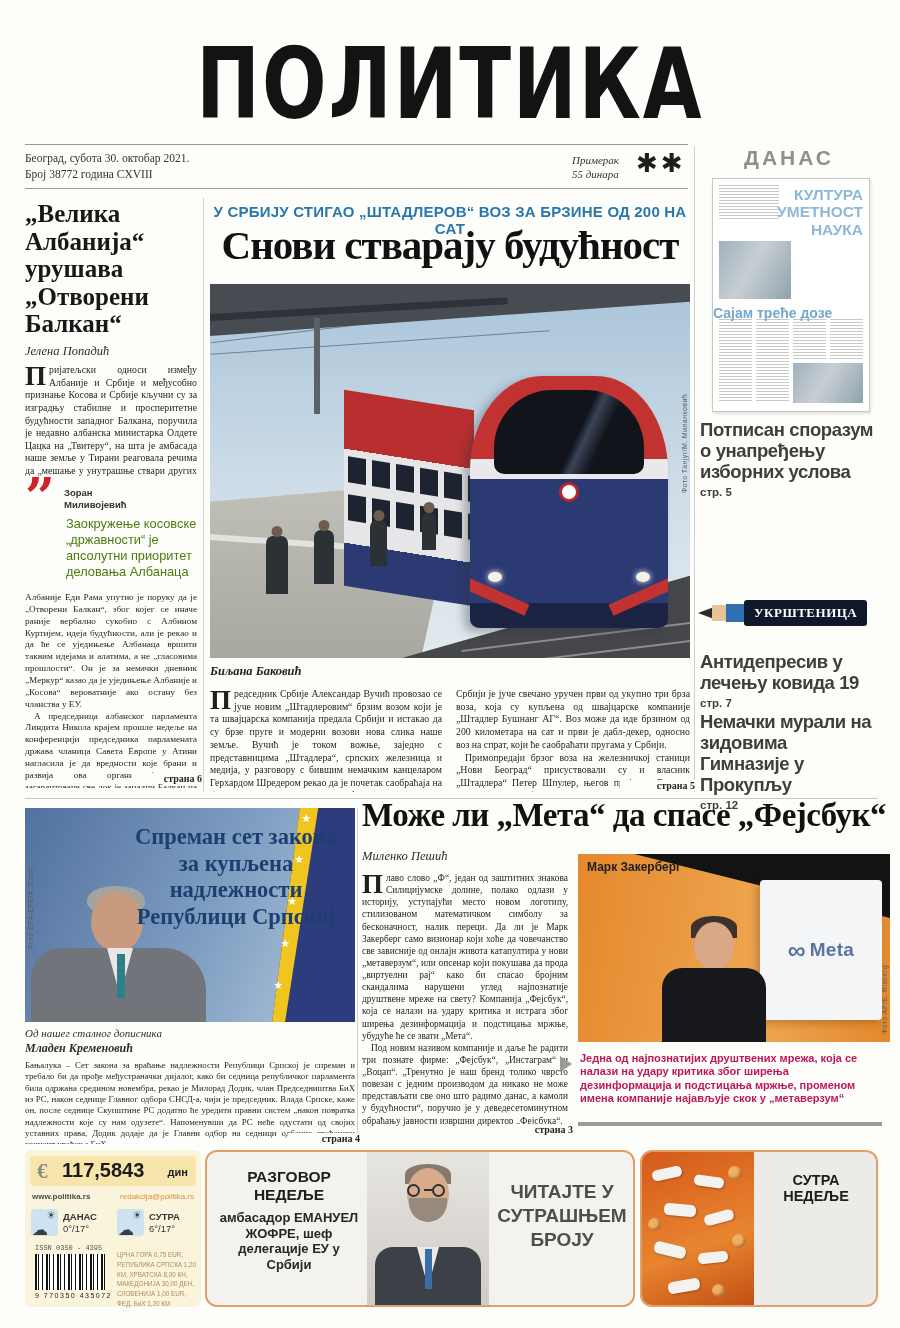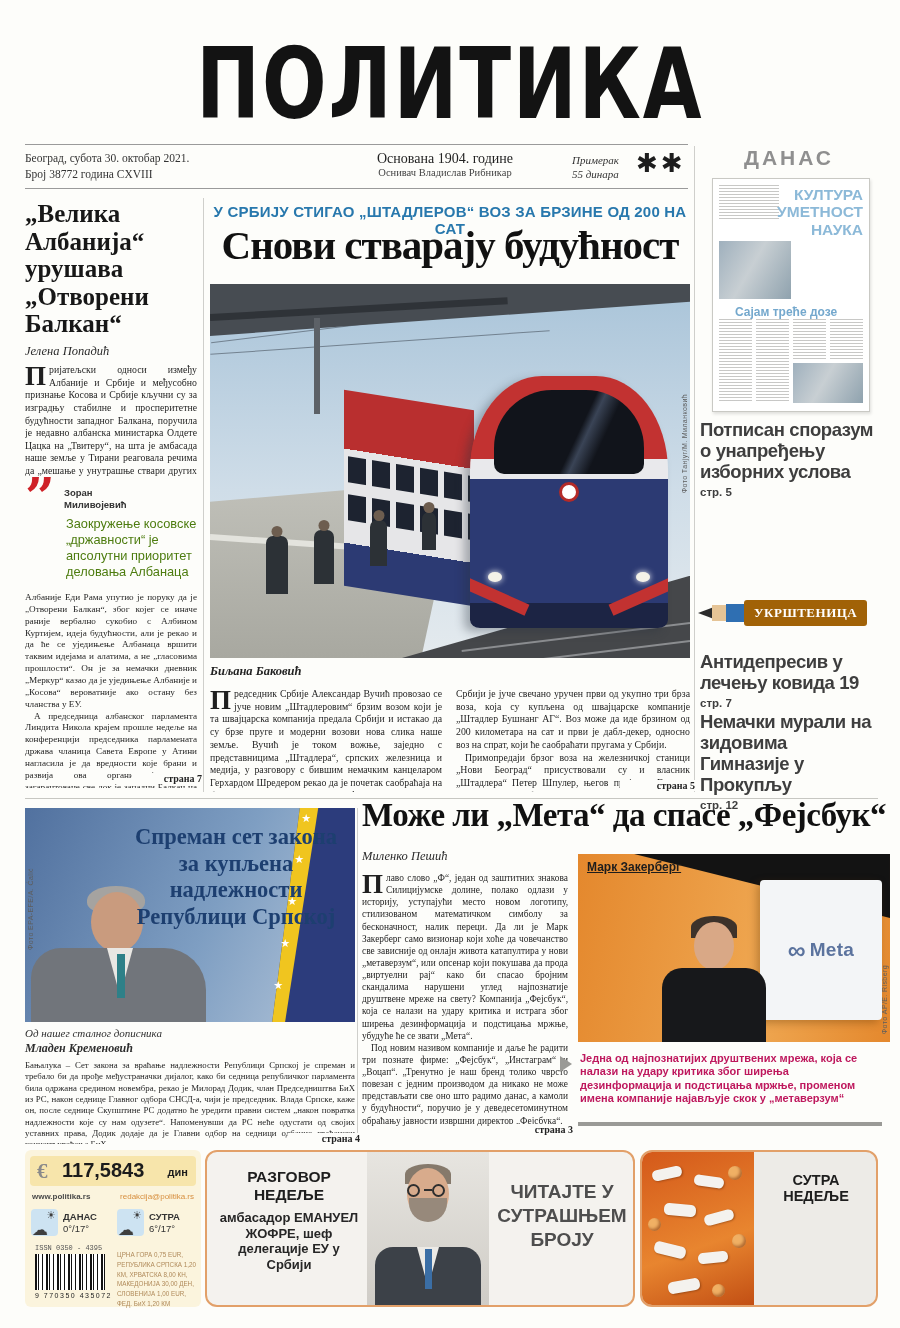--- a/index.html
+++ b/index.html
@@ -19,25 +19,25 @@
   .price{font-size:11px;color:#333;line-height:1.3;}
   .marks{font-size:26px;color:#1d1d1d;letter-spacing:3px;}
 
   
   .danas-title{left:700px;top:146px;width:178px;text-align:center;font-weight:bold;font-size:21px;
                color:#8f8f8f;letter-spacing:3px;}
   .thumb{left:712px;top:178px;width:156px;height:232px;background:#fff;border:1px solid #c9c9c4;box-shadow:1px 2px 3px rgba(0,0,0,.12);}
   .thumb .sup{position:absolute;top:7px;right:6px;text-align:right;font-weight:bold;font-size:15.5px;line-height:1.12;color:#8cb9d8;}
   .lines{background:repeating-linear-gradient(#a3a3a0 0 1px,transparent 1px 3px);opacity:.6;}
   .thumb-photo{background:linear-gradient(120deg,#9fb0bd,#c8cfd3 45%,#8fa2ae);}
-  .sup-head{position:absolute;left:22px;top:126px;font-size:12px;font-weight:bold;color:#74a8cd;}
+  .sup-head{position:absolute;left:0;top:126px;font-size:14px;font-weight:bold;color:#74a8cd;}
   .sb-item{left:700px;width:176px;font-family:"Liberation Sans","DejaVu Sans",sans-serif;}
   .sb-title{font-weight:bold;font-size:18.5px;line-height:1.13;color:#3e3e3e;letter-spacing:-0.4px;}
   .sb-page{font-weight:bold;font-size:11.5px;color:#3e3e3e;margin-top:3px;}
-  .xw-badge{background:#a16207;color:#fff;font-weight:bold;font-size:13px;letter-spacing:.5px;
+  .xw-badge{background:#0f172a;color:#fff;font-weight:bold;font-size:13px;letter-spacing:.5px;
             padding:5px 10px;border-radius:3px;display:inline-block;}
 
   
   .la-head{left:25px;top:200px;width:172px;font-weight:bold;font-size:25px;line-height:1.1;color:#171717;}
   .author{font-style:italic;font-size:12.5px;color:#2b2b2b;}
   .body-text{font-size:9.8px;line-height:1.29;text-align:justify;color:#1f1f1f;}
   .dcap::first-letter{float:left;font-size:27px;line-height:22px;padding:1px 3px 0 0;font-weight:bold;}
   .pgref{font-weight:bold;font-size:10px;background:#fdfdfa;padding-left:5px;}
   .q-mark::before{content:"”";font-size:52px;font-weight:bold;color:#cf2127;line-height:30px;font-family:"DejaVu Serif",serif;}
   .q-author{font-family:"Liberation Sans","DejaVu Sans",sans-serif;font-weight:bold;font-size:9.5px;line-height:1.25;color:#333;}
@@ -104,21 +104,21 @@
   .z-screen{position:absolute;right:8px;top:26px;width:122px;height:140px;background:#f3f5f7;border-radius:4px;
             box-shadow:-3px 3px 8px rgba(90,50,0,.35);display:flex;align-items:center;justify-content:center;
             color:#5b739e;font-family:"Liberation Sans","DejaVu Sans",sans-serif;}
   .meta-inf::before{content:"∞";font-size:25px;font-weight:bold;margin-right:4px;}
   .meta-word{font-size:19px;font-weight:bold;letter-spacing:.3px;}
   .z-man{position:absolute;left:84px;bottom:0;width:104px;height:124px;}
   .z-hair{position:absolute;left:29px;top:-2px;width:46px;height:22px;border-radius:50% 50% 0 0;background:#3d322a;}
   .z-headc{position:absolute;left:32px;top:4px;width:40px;height:48px;border-radius:20px/24px;background:#d9a886;}
   .z-body{position:absolute;left:0;bottom:0;width:104px;height:74px;border-radius:20px 20px 0 0;background:#17181b;}
   .z-label{position:absolute;left:9px;top:6px;font-family:"Liberation Sans","DejaVu Sans",sans-serif;
-           font-weight:bold;font-size:12px;color:#1d1d1d;text-decoration:underline;}
+           font-weight:bold;font-size:12px;color:#1d1d1d;}
   .cap-arrow{width:0;height:0;border-top:8px solid transparent;border-bottom:8px solid transparent;border-left:12px solid #9a9a96;}
   .caption{font-family:"Liberation Sans","DejaVu Sans",sans-serif;font-weight:bold;font-size:11px;line-height:1.22;color:#be185d;}
   .cap-rule{background:#9a9a96;height:4px;}
 
   
   .foot-left{left:25px;top:1150px;width:176px;height:157px;background:#fbf4dd;border-radius:6px;}
   .rate-row{position:absolute;left:5px;top:6px;right:5px;height:30px;background:#f7e5ab;border-radius:4px;}
   .euro{position:absolute;left:7px;top:3px;font-size:21px;font-weight:bold;color:#8a8a8a;}
   .rate-num{position:absolute;left:32px;top:3px;font-family:"Liberation Sans","DejaVu Sans",sans-serif;font-weight:bold;font-size:20px;color:#1c1c1c;}
   .rate-unit{position:absolute;right:8px;top:10px;font-family:"Liberation Sans","DejaVu Sans",sans-serif;font-weight:bold;font-size:11px;color:#1c1c1c;}
@@ -167,24 +167,20 @@
 <body>
 
 <div class="page">
 
   <div class="abs logo">ПОЛИТИКА</div>
   <div class="hline" style="left:25px;width:663px;top:144px;"></div>
   <div class="abs dl" style="left:25px;top:151px;">
     <div>Београд, субота 30. октобар 2021.</div>
     <div>Број 38772 година CXVIII</div>
   </div>
-  <div class="abs" style="left:330px;top:151px;width:230px;text-align:center;">
-    <div class="founded1">Основана 1904. године</div>
-    <div class="founded2">Оснивач Владислав Рибникар</div>
-  </div>
   <div class="abs price" style="left:572px;top:153px;text-align:left;font-style:italic;">
     <div>Примерак</div>
     <div>55 динара</div>
   </div>
   <div class="abs marks" style="left:636px;top:148px;">✱✱</div>
   <div class="hline" style="left:25px;width:663px;top:188px;"></div>
 
   <div class="abs danas-title sans">ДАНАС</div>
   <div class="abs thumb">
     <div class="abs lines" style="left:6px;top:6px;width:60px;height:34px;"></div>
@@ -231,21 +227,21 @@
   <div class="abs la-head">„Велика Албанија“ урушава „Отворени Балкан“</div>
   <div class="abs author" style="left:25px;top:344px;">Јелена Попадић</div>
   <div class="abs body-text dcap" style="left:25px;top:364px;width:172px;height:114px;overflow:hidden;">Пријатељски односи између Албаније и Србије и међусобно признање Косова и Србије кључни су за изградњу стабилне и просперитетне будућности западног Балкана, поручила је недавно албанска министарка Олдете Цацка на „Твитеру“, на шта је амбасада наше земље у Тирани реаговала речима да „мешање у унутрашње ствари других не помаже“ унапређењу сарадње. Након тога премијер</div>
   <span class="abs q-mark" style="left:25px;top:482px;"></span>
   <div class="abs q-author" style="left:64px;top:487px;width:62px;">Зоран Миливојевић</div>
   <div class="abs q-text" style="left:66px;top:516px;width:131px;">Заокружење косовске „државности“ је апсолутни приоритет деловања Албанаца</div>
   <div class="abs" style="left:25px;top:592px;width:172px;height:196px;overflow:hidden;">
     <div class="body-text" style="font-size:9.2px;">Албаније Еди Рама упутио је поруку да је „Отворени Балкан“, због којег се иначе раније вербално сукобио с Албином Куртијем, идеја будућности, али је рекао и да ће се уједињење Албанаца вршити таквим идејама и алатима, а не „гласовима прошлости“. Он је за немачки дневник „Меркур“ казао да је уједињење Албаније и „Косова“ вероватније ако остану без чланства у ЕУ.</div>
     <div class="body-text" style="font-size:9.2px;text-indent:9px;">А председница албанског парламента Линдита Никола крајем прошле недеље на конференцији председника парламената држава чланица Савета Европе у Атини нагласила је да вредности које брани и развија ова организација нису загарантоване све док је западни Балкан на вратима ЕУ, а Косово ван Савета Европе.</div>
   </div>
-  <div class="abs pgref" style="left:132px;top:773px;width:65px;text-align:right;">страна 7</div>
+  <div class="abs pgref" style="left:132px;top:773px;width:65px;text-align:right;">страна 6</div>
 
   <div class="abs kicker">У СРБИЈУ СТИГАО „ШТАДЛЕРОВ“ ВОЗ ЗА БРЗИНЕ ОД 200 НА САТ</div>
   <div class="abs m-head">Снови стварају будућност</div>
 
   <div class="abs photo train-photo">
     <div class="wire" style="left:0;top:58px;width:340px;transform:rotate(-4deg);"></div>
     <div class="wire" style="left:0;top:40px;width:300px;transform:rotate(-7deg);"></div>
     <div class="canopy"></div>
     <div class="canopy-edge"></div>
     <div class="pillar"></div>

